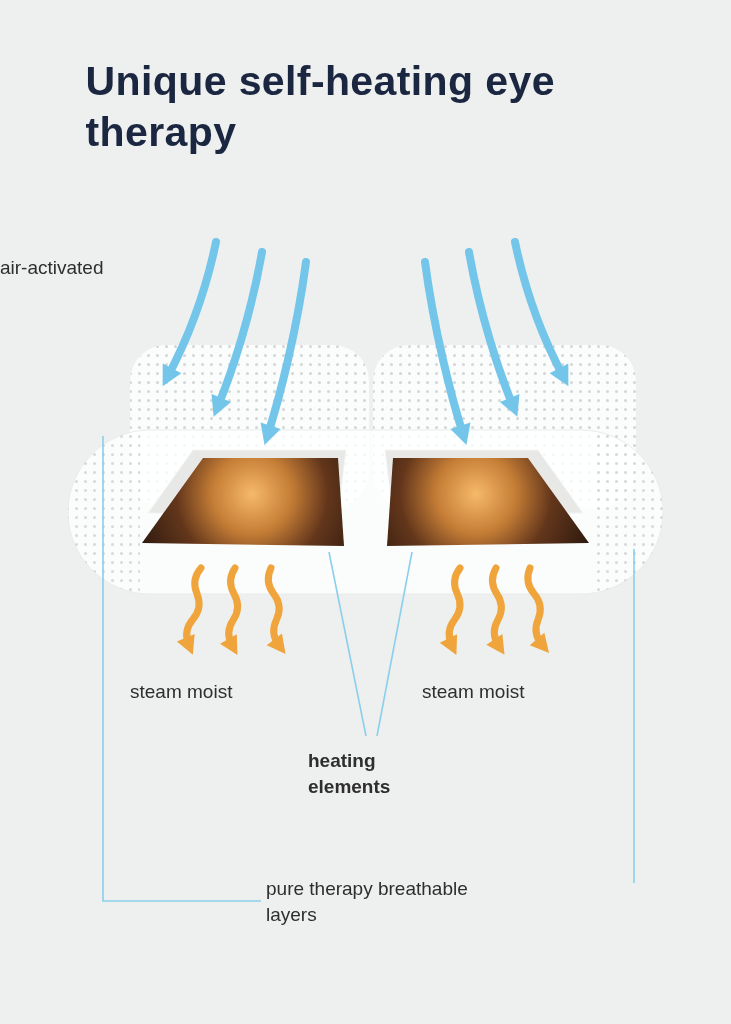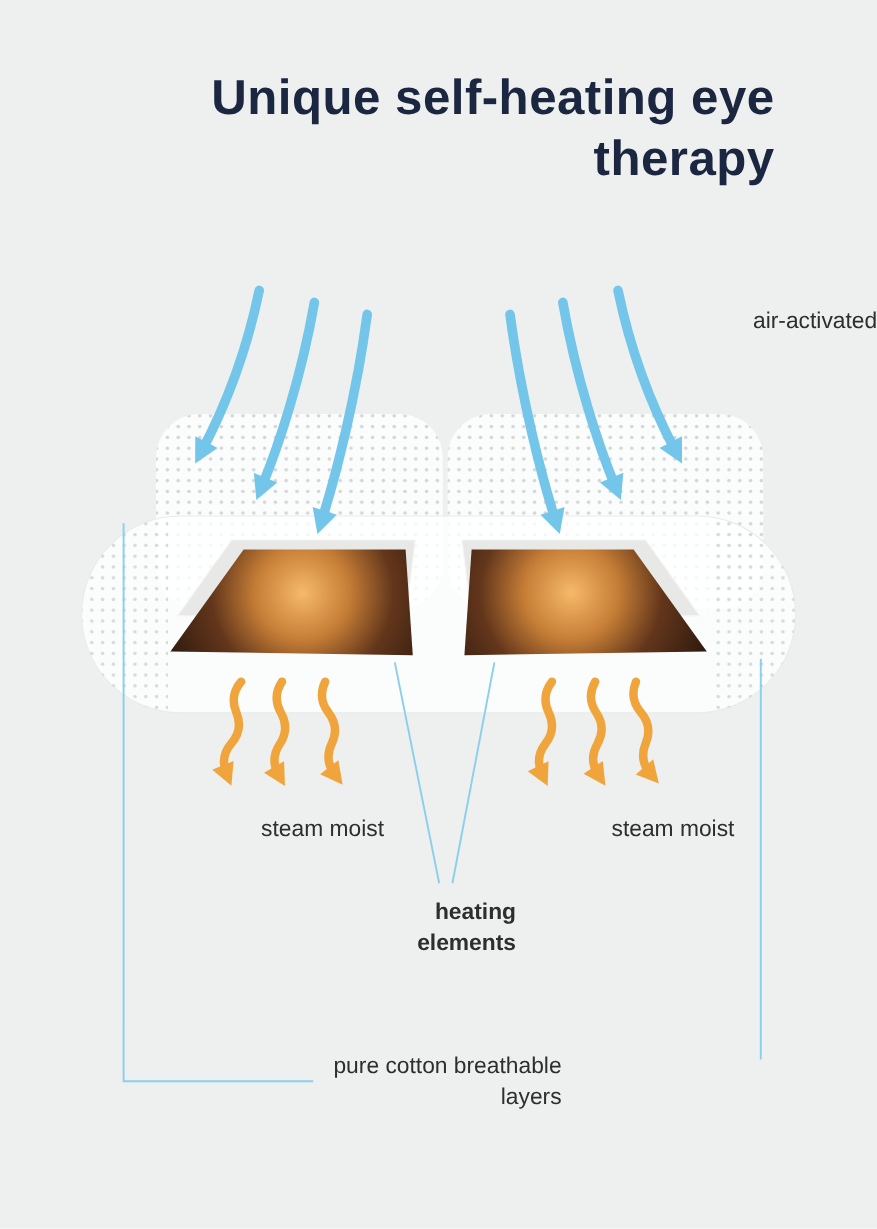--- a/index.html
+++ b/index.html
@@ -15,27 +15,27 @@
   *{box-sizing:border-box;}
   body{margin:0;background:#fff;}
   .stage{
     position:relative;width:731px;height:1024px;overflow:hidden;
     background:var(--background);
     font-family:"Liberation Sans","DejaVu Sans",sans-serif;
     color:var(--body-text);
   }
   .title{
     position:absolute;top:56px;left:50%;transform:translateX(-50%);
-    width:560px;text-align:right;
+    width:560px;text-align:left;
     font-size:41px;font-weight:bold;line-height:1.25;letter-spacing:.4px;
     color:var(--title-text);
   }
   .diagram-svg{position:absolute;top:0;left:0;}
   .label{
-    position:absolute;font-size:19px;line-height:1.35;text-align:right;
+    position:absolute;font-size:19px;line-height:1.35;text-align:left;
     color:var(--body-text);
   }
   .lbl-air{top:255px;left:0;width:731px;}
   .lbl-steam-left{top:679px;left:130px;width:190px;}
   .lbl-steam-right{top:679px;left:422px;width:190px;}
   .lbl-heating{top:748px;left:308px;width:122px;font-weight:bold;}
   .lbl-cotton{top:876px;left:266px;width:202px;}
 </style>
 </head>
 <body>
@@ -121,15 +121,15 @@
       <path d="M412,552 L377,736"></path>
       <path d="M103,436 L103,901 L261,901"></path>
       <path d="M634,549 L634,883"></path>
     </g>
   </svg>
 
   <div class="label lbl-air">air-activated</div>
   <div class="label lbl-steam-left">steam moist</div>
   <div class="label lbl-steam-right">steam moist</div>
   <div class="label lbl-heating">heating elements</div>
-  <div class="label lbl-cotton">pure cotton breathable layers</div>
+  <div class="label lbl-cotton">pure therapy breathable layers</div>
 
 </div>
 
 </body></html>

